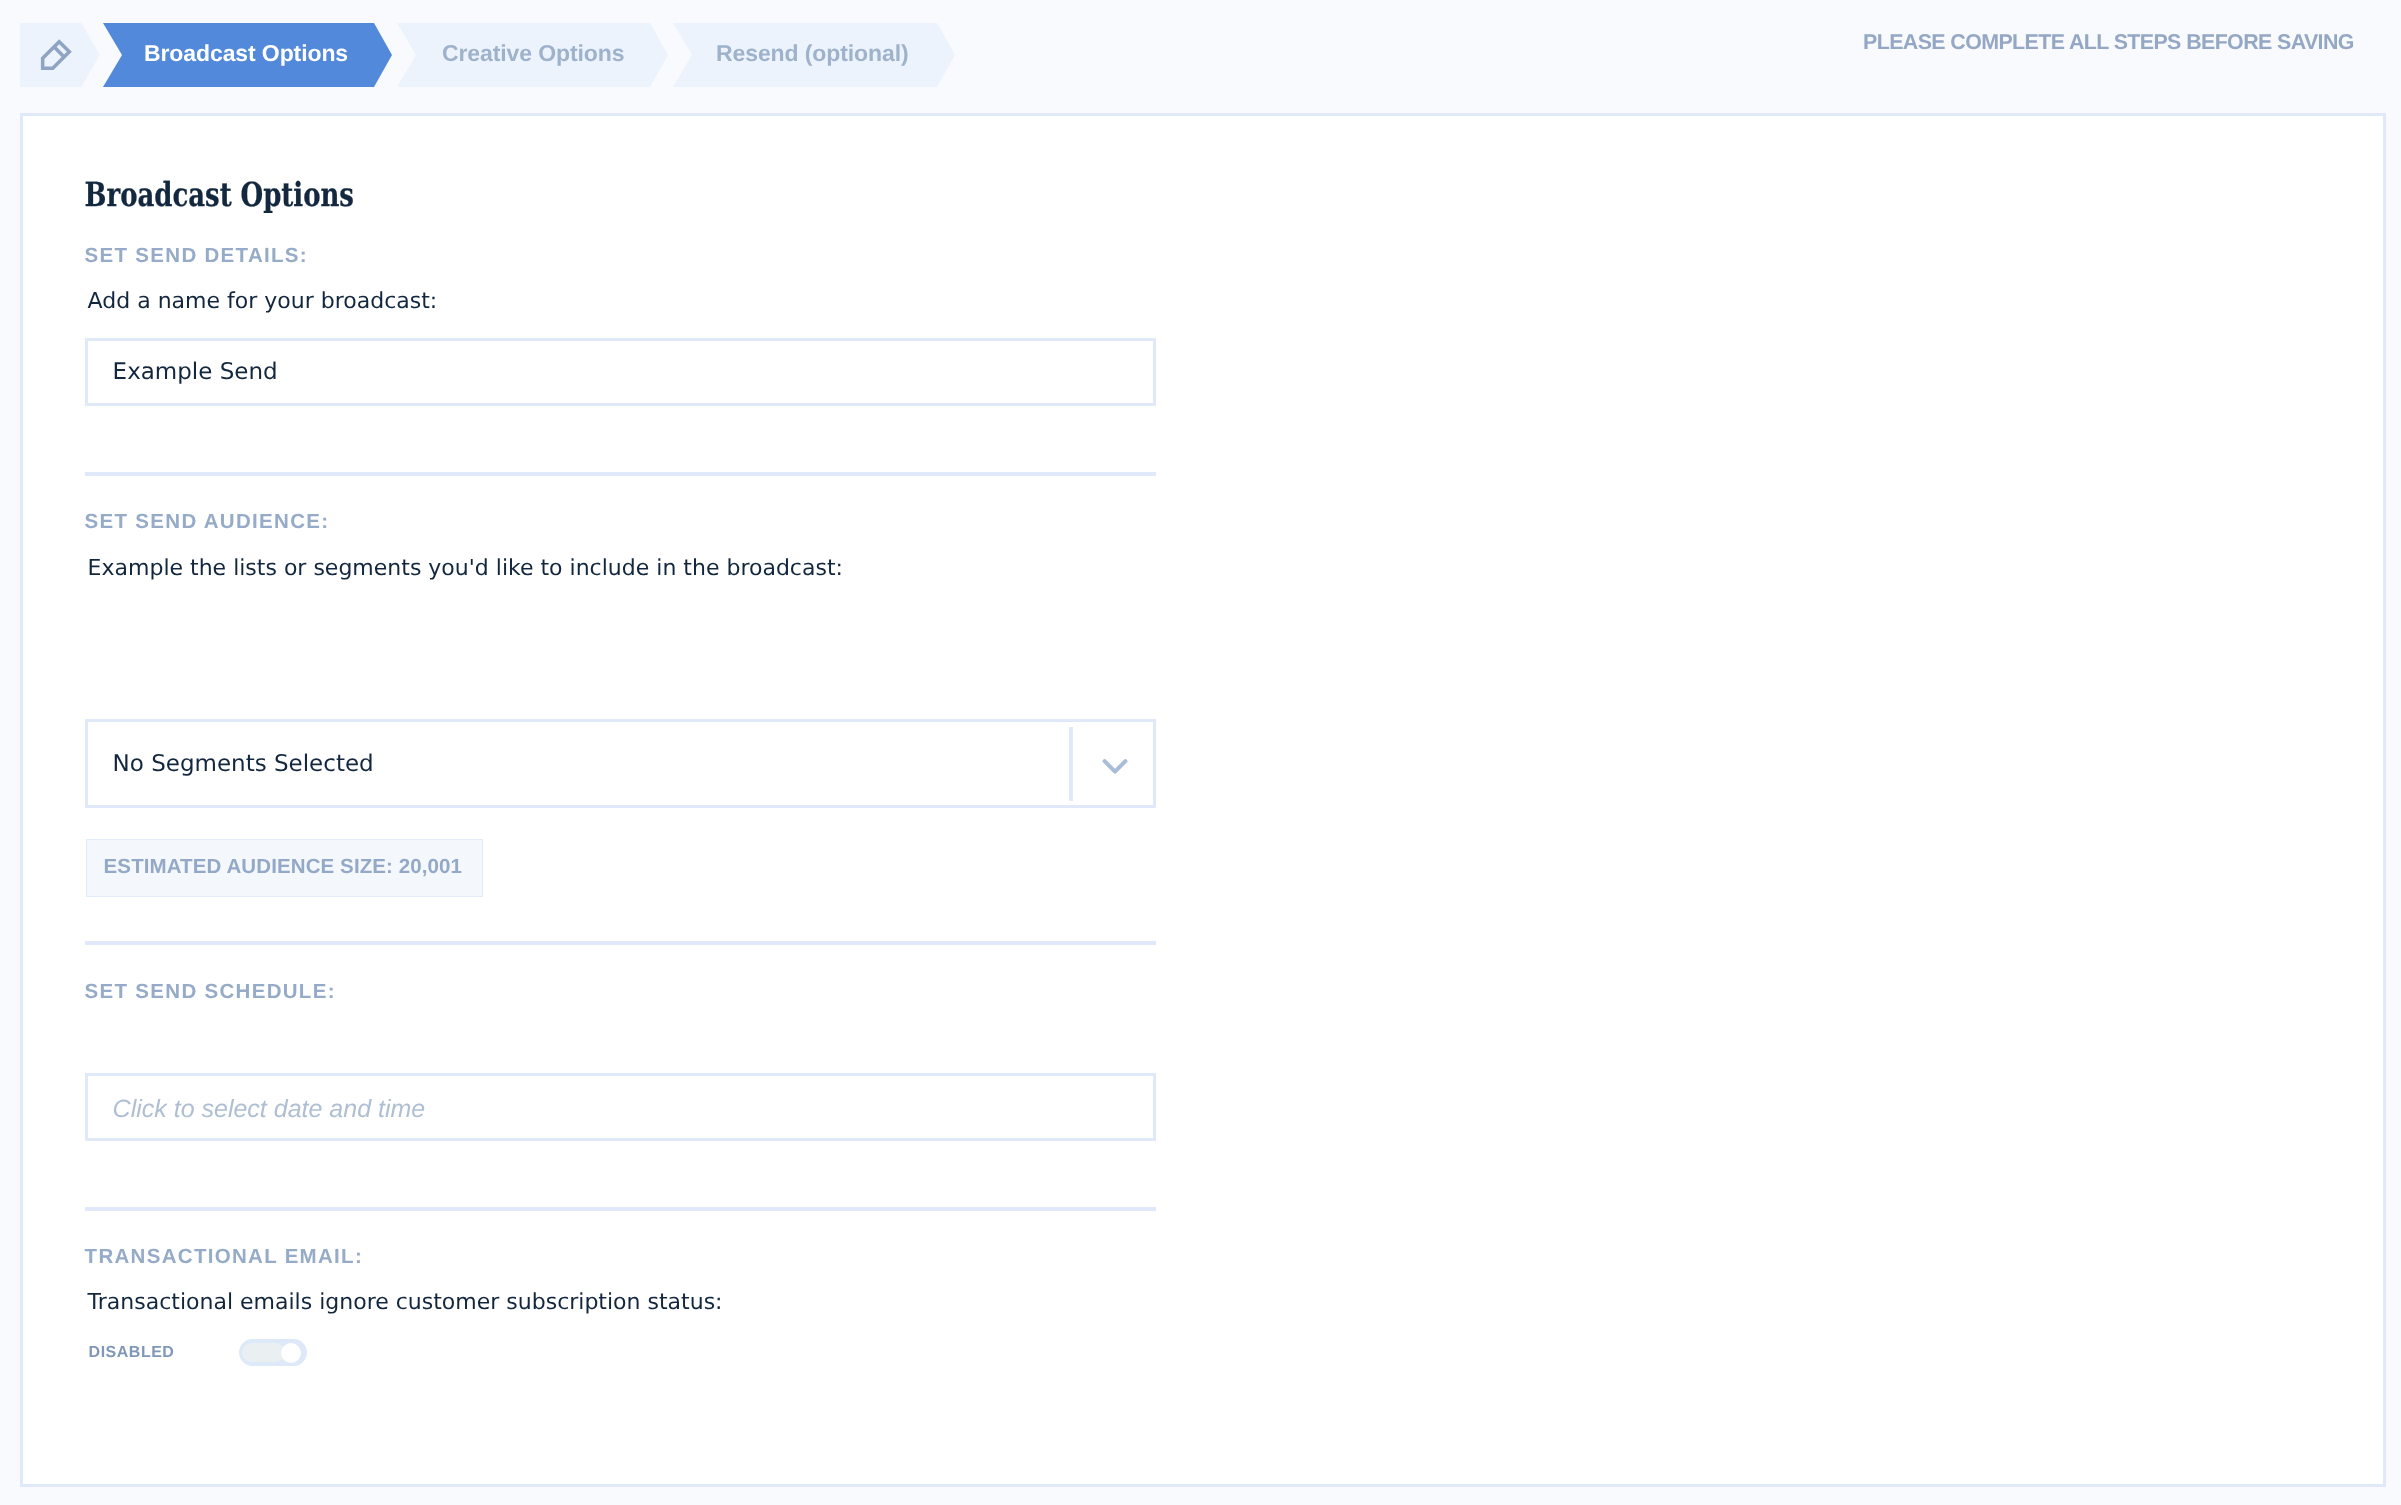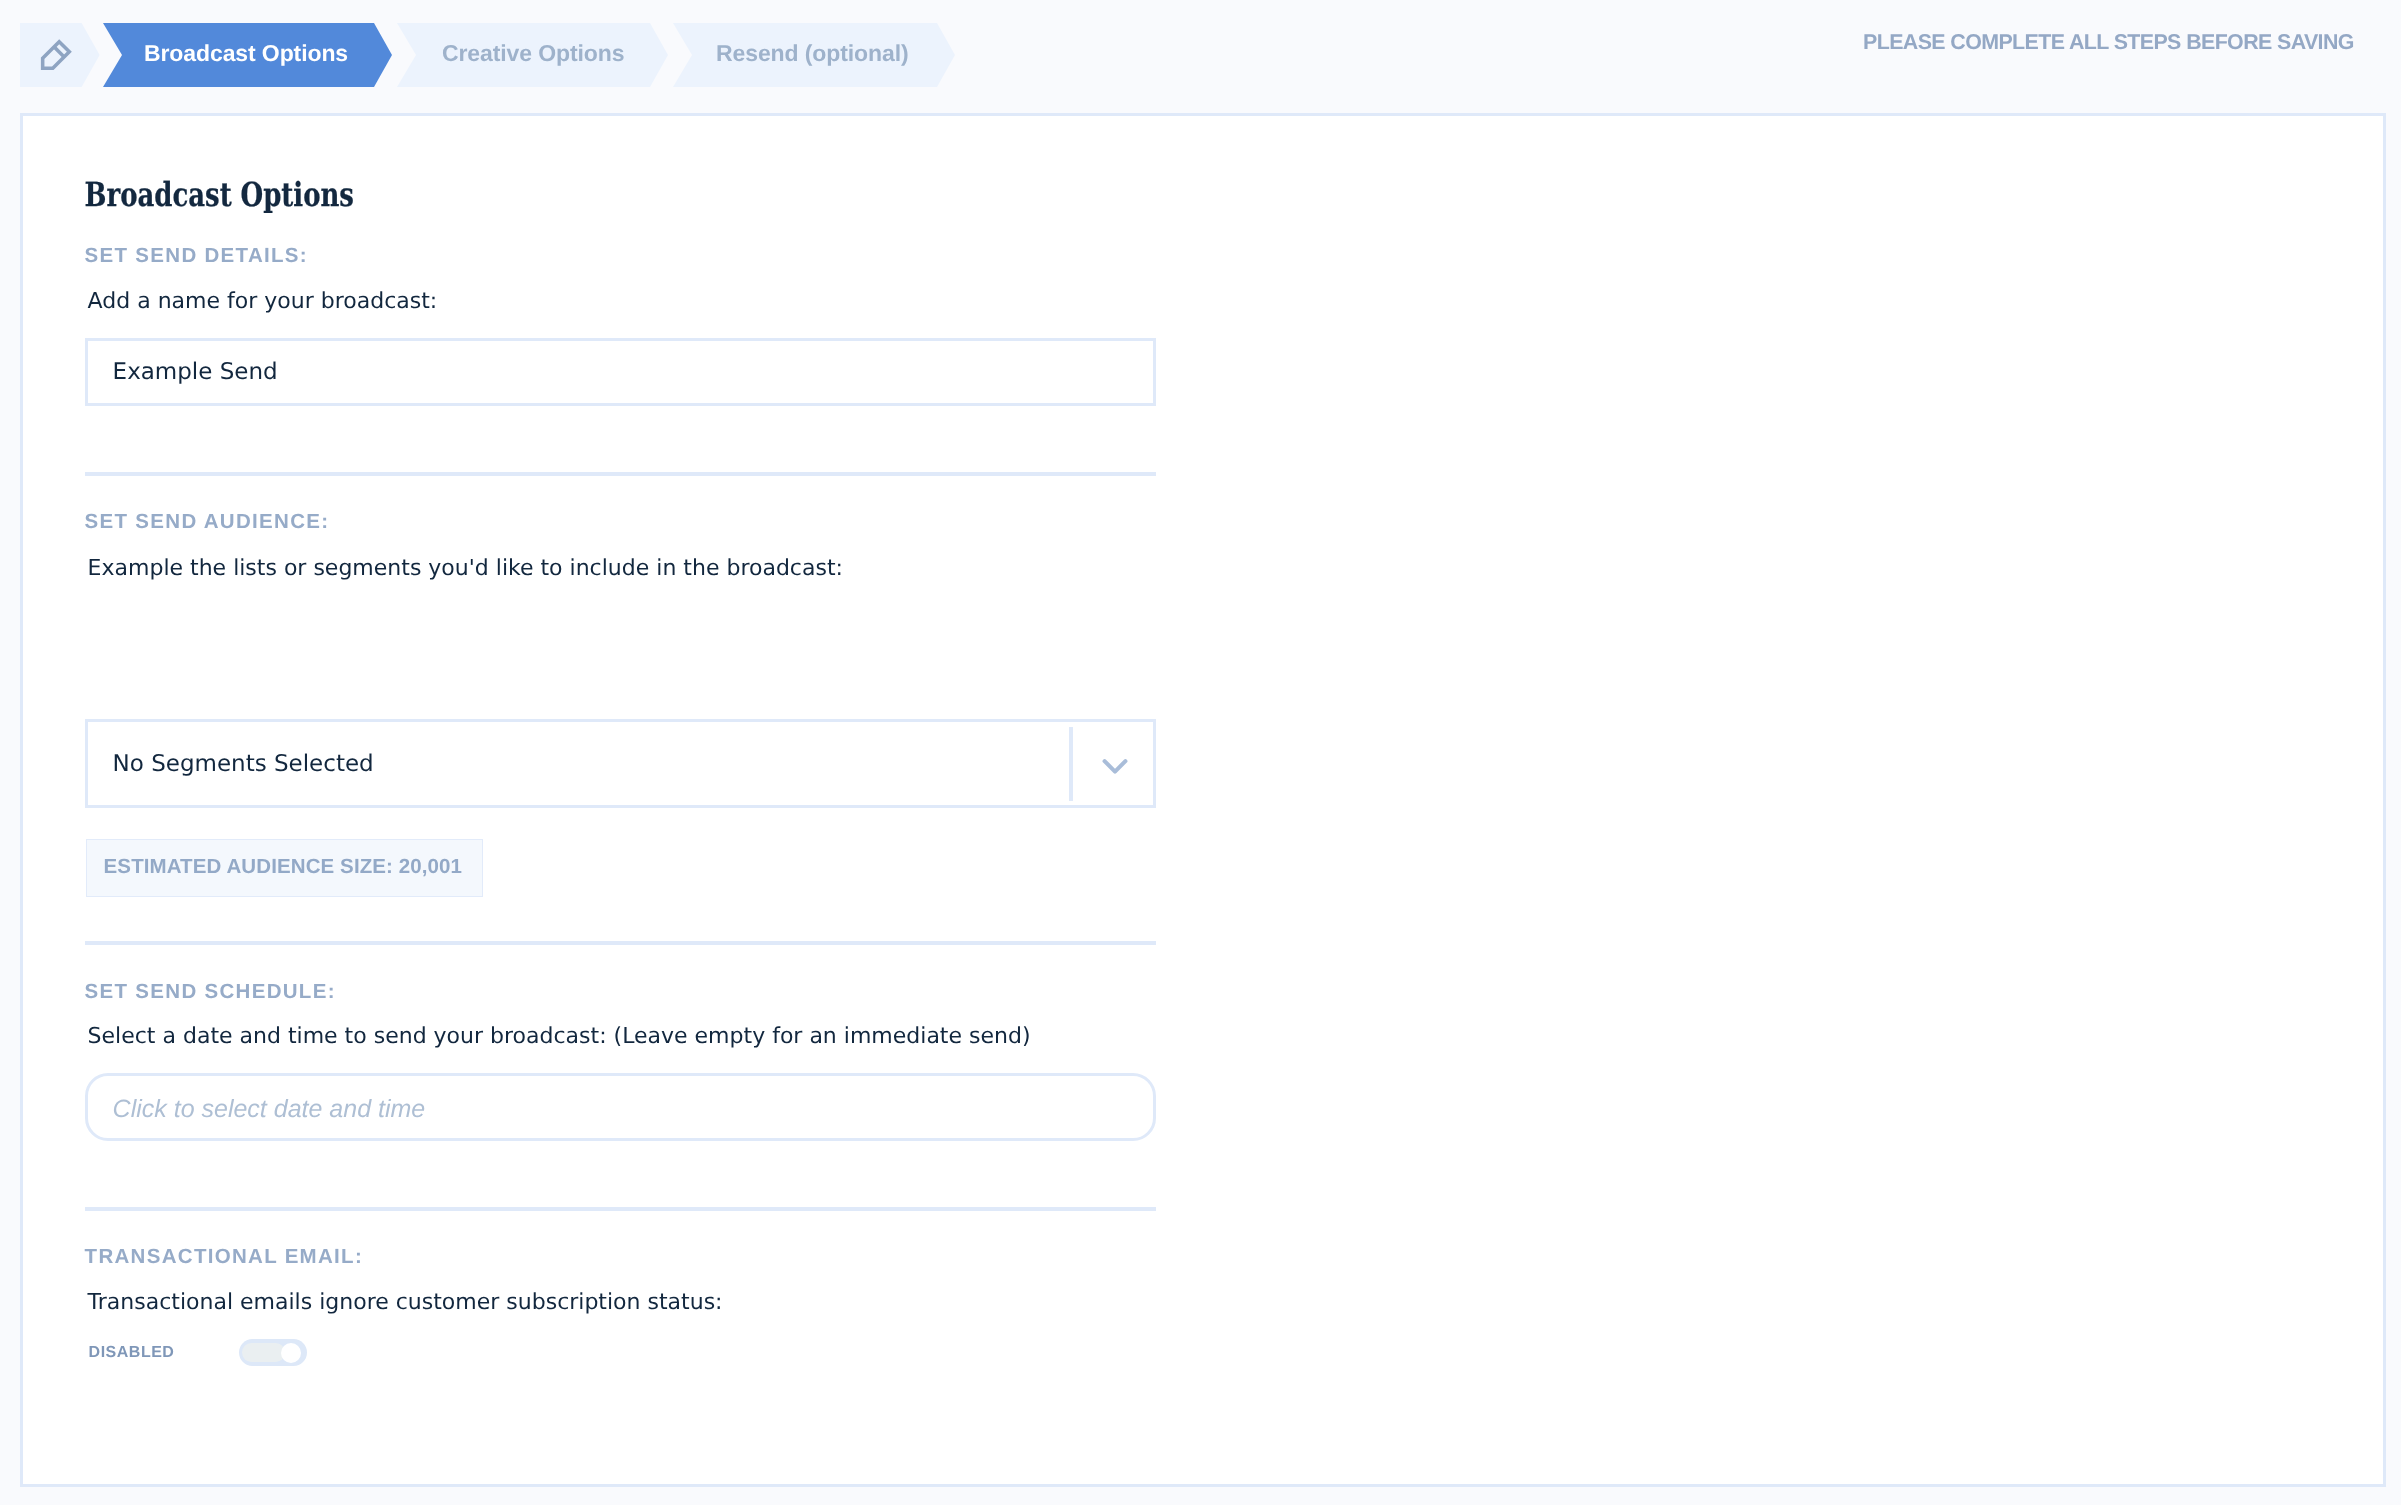--- a/index.html
+++ b/index.html
@@ -83,21 +83,21 @@
   .text-input {
     position: absolute; left: 62px;
     width: 1071px; height: 68px;
     background: #ffffff;
     border: 3.6px solid #dfe9f9;
     display: flex; align-items: center;
     padding-left: 25px;
     font-family: "DejaVu Sans", sans-serif;
     font-size: 23px; color: #12273e;
   }
-  .text-input.placeholder { color: #aebfd4; font-style: italic; font-family: "Liberation Sans", sans-serif; font-size: 25px; padding-top: 4.5px; border-radius: 23px; }
+  .text-input.placeholder { color: #aebfd4; font-style: italic; font-family: "Liberation Sans", sans-serif; font-size: 25px; padding-top: 4.5px; }
 
   .select-box {
     position: absolute; left: 62px;
     width: 1071px; height: 89px;
     background: #ffffff;
     border: 3.6px solid #dfe9f9;
     display: flex; align-items: center;
     padding-left: 25px;
     font-family: "DejaVu Sans", sans-serif;
     font-size: 23px; color: #12273e;
@@ -207,21 +207,20 @@
           <path d="M6.3 13.7 L18 25.4 L29.7 13.7"></path>
         </svg>
     </span>
   </div>
 
   <div class="badge" style="top:723px">ESTIMATED AUDIENCE SIZE: 20,001</div>
 
   <div class="divider" style="top:825px"></div>
 
   <div class="section-label" style="top:864px">SET SEND SCHEDULE:</div>
-  <div class="field-desc" style="top:908px">Select a date and time to send your broadcast: (Leave empty for an immediate send)</div>
   <div class="text-input placeholder" style="top:957px">Click to select date and time</div>
 
   <div class="divider" style="top:1091px"></div>
 
   <div class="section-label" style="top:1129px">TRANSACTIONAL EMAIL:</div>
   <div class="field-desc" style="top:1174px">Transactional emails ignore customer subscription status:</div>
 
   <div class="toggle-row">
     <span class="toggle-label">DISABLED</span>
     <span class="toggle">

